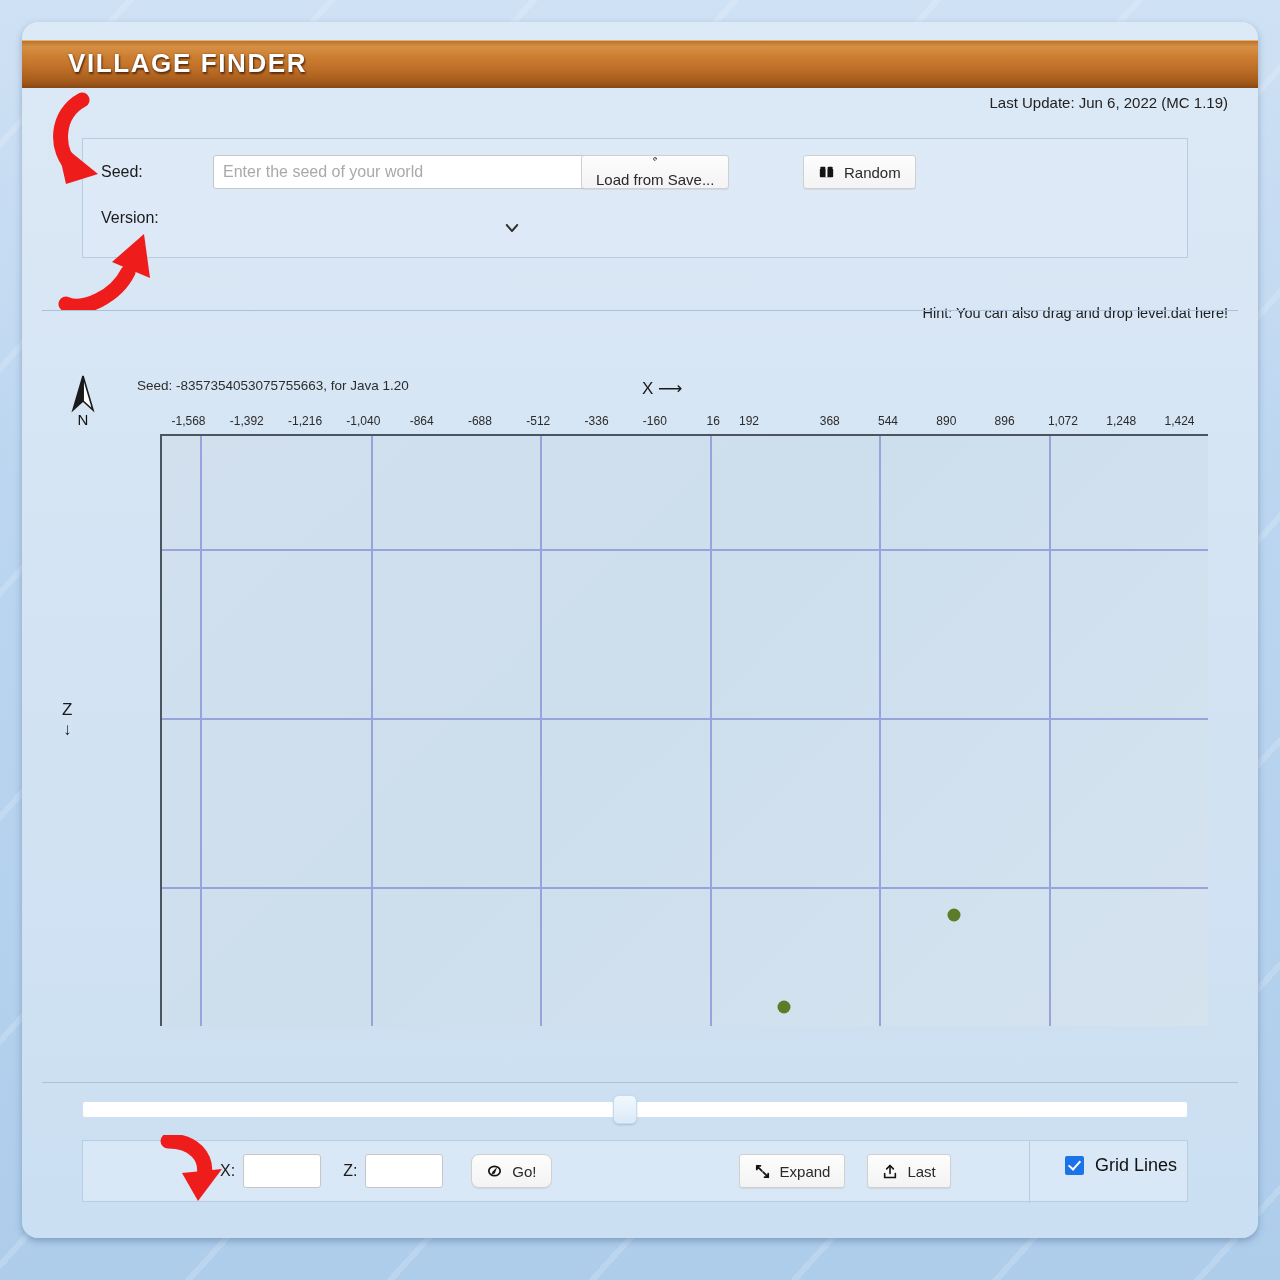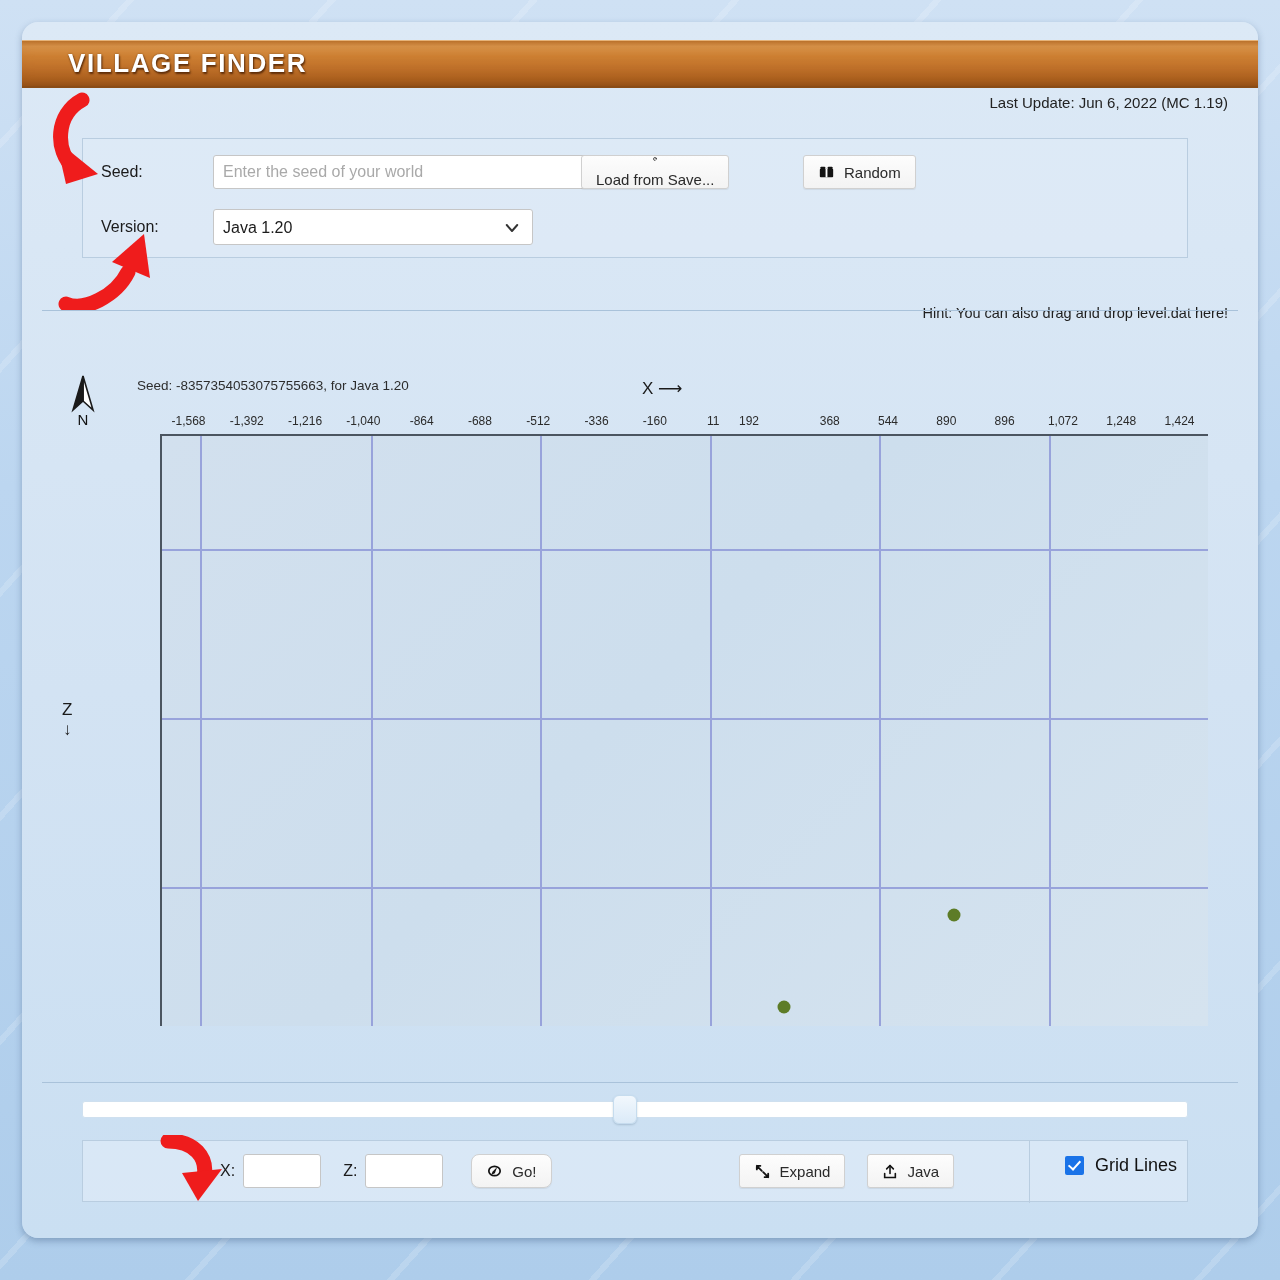--- a/index.html
+++ b/index.html
@@ -367,21 +367,20 @@
 
   <div id="seed-panel">
 
     <div class="form-row" id="row-seed">
       <div class="form-label">Seed:</div>
       <input id="seed-input" type="text" placeholder="Enter the seed of your world" value="" style="">
     </div>
 
     <div class="form-row" id="row-version">
       <div class="form-label">Version:</div>
-      <select id="version-select"><option value="Java 1.20">Java 1.20</option><option value="Java 1.19">Java 1.19</option><option value="Java 1.18">Java 1.18</option><option value="Java 1.17">Java 1.17</option><option value="Bedrock">Bedrock</option></select>
     </div>
     <svg id="version-chevron" width="18" height="18" viewBox="0 0 24 24">
       <path d="M5 8 L12 16 L19 8" fill="none" stroke="#333" stroke-width="2.6" stroke-linecap="round" stroke-linejoin="round"></path>
     </svg>
 
     <button class="gbtn" id="btn-load">
       <svg width="16" height="16" viewBox="0 0 24 24">
         <path d="M18 12 A6 6 0 1 0 12 18" fill="none" stroke="#1f1f1f" stroke-width="3" stroke-linecap="round"></path>
         <path d="M18 6 L18 12.6 L12.4 12.6 Z" fill="#1f1f1f"></path>
       </svg>
@@ -422,21 +421,21 @@
     <div id="x-ticks">
         <div class="xtick" style="left: 166.485px;">-1,568</div>
         <div class="xtick" style="left: 224.781px;">-1,392</div>
         <div class="xtick" style="left: 283.077px;">-1,216</div>
         <div class="xtick" style="left: 341.373px;">-1,040</div>
         <div class="xtick" style="left: 399.669px;">-864</div>
         <div class="xtick" style="left: 457.965px;">-688</div>
         <div class="xtick" style="left: 516.26px;">-512</div>
         <div class="xtick" style="left: 574.556px;">-336</div>
         <div class="xtick" style="left: 632.852px;">-160</div>
-        <div class="xtick" style="left: 691.148px;">11</div>
+        <div class="xtick" style="left: 691.148px;">16</div>
         <div class="xtick" style="left: 727px;">192</div>
         <div class="xtick" style="left: 807.74px;">368</div>
         <div class="xtick" style="left: 866.035px;">544</div>
         <div class="xtick" style="left: 924.331px;">890</div>
         <div class="xtick" style="left: 982.627px;">896</div>
         <div class="xtick" style="left: 1040.92px;">1,072</div>
         <div class="xtick" style="left: 1099.22px;">1,248</div>
         <div class="xtick" style="left: 1157.51px;">1,424</div>
       </div>
 
@@ -488,21 +487,21 @@
       </svg>
       <span>Expand</span>
     </button>
 
     <button class="gbtn" style="margin-left:22px;">
       <svg width="16" height="17" viewBox="0 0 24 24">
         <path d="M12 3 L12 15" stroke="#131313" stroke-width="2.4" stroke-linecap="round"></path>
         <path d="M7 8 L12 3 L17 8" stroke="#131313" stroke-width="2.4" fill="none" stroke-linecap="round" stroke-linejoin="round"></path>
         <path d="M4 15 L4 21 L20 21 L20 15" stroke="#131313" stroke-width="2.4" fill="none" stroke-linecap="round"></path>
       </svg>
-      <span>Java</span>
+      <span>Last</span>
     </button>
 
     <div id="bottom-sep"></div>
 
     <div id="gridlines-group">
       <div id="gridlines-check"></div>
       <span id="gridlines-label">Grid Lines</span>
     </div>
   </div>
 </div>

